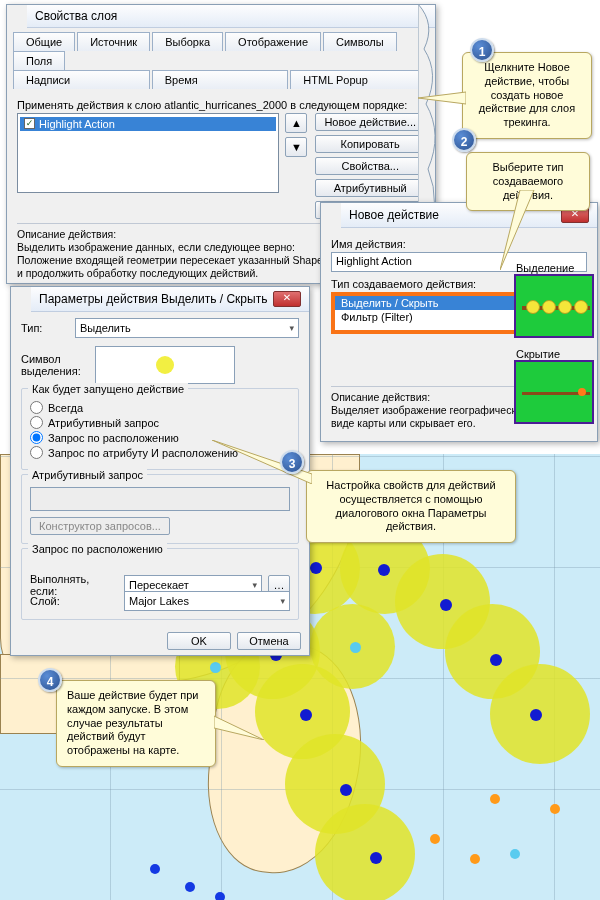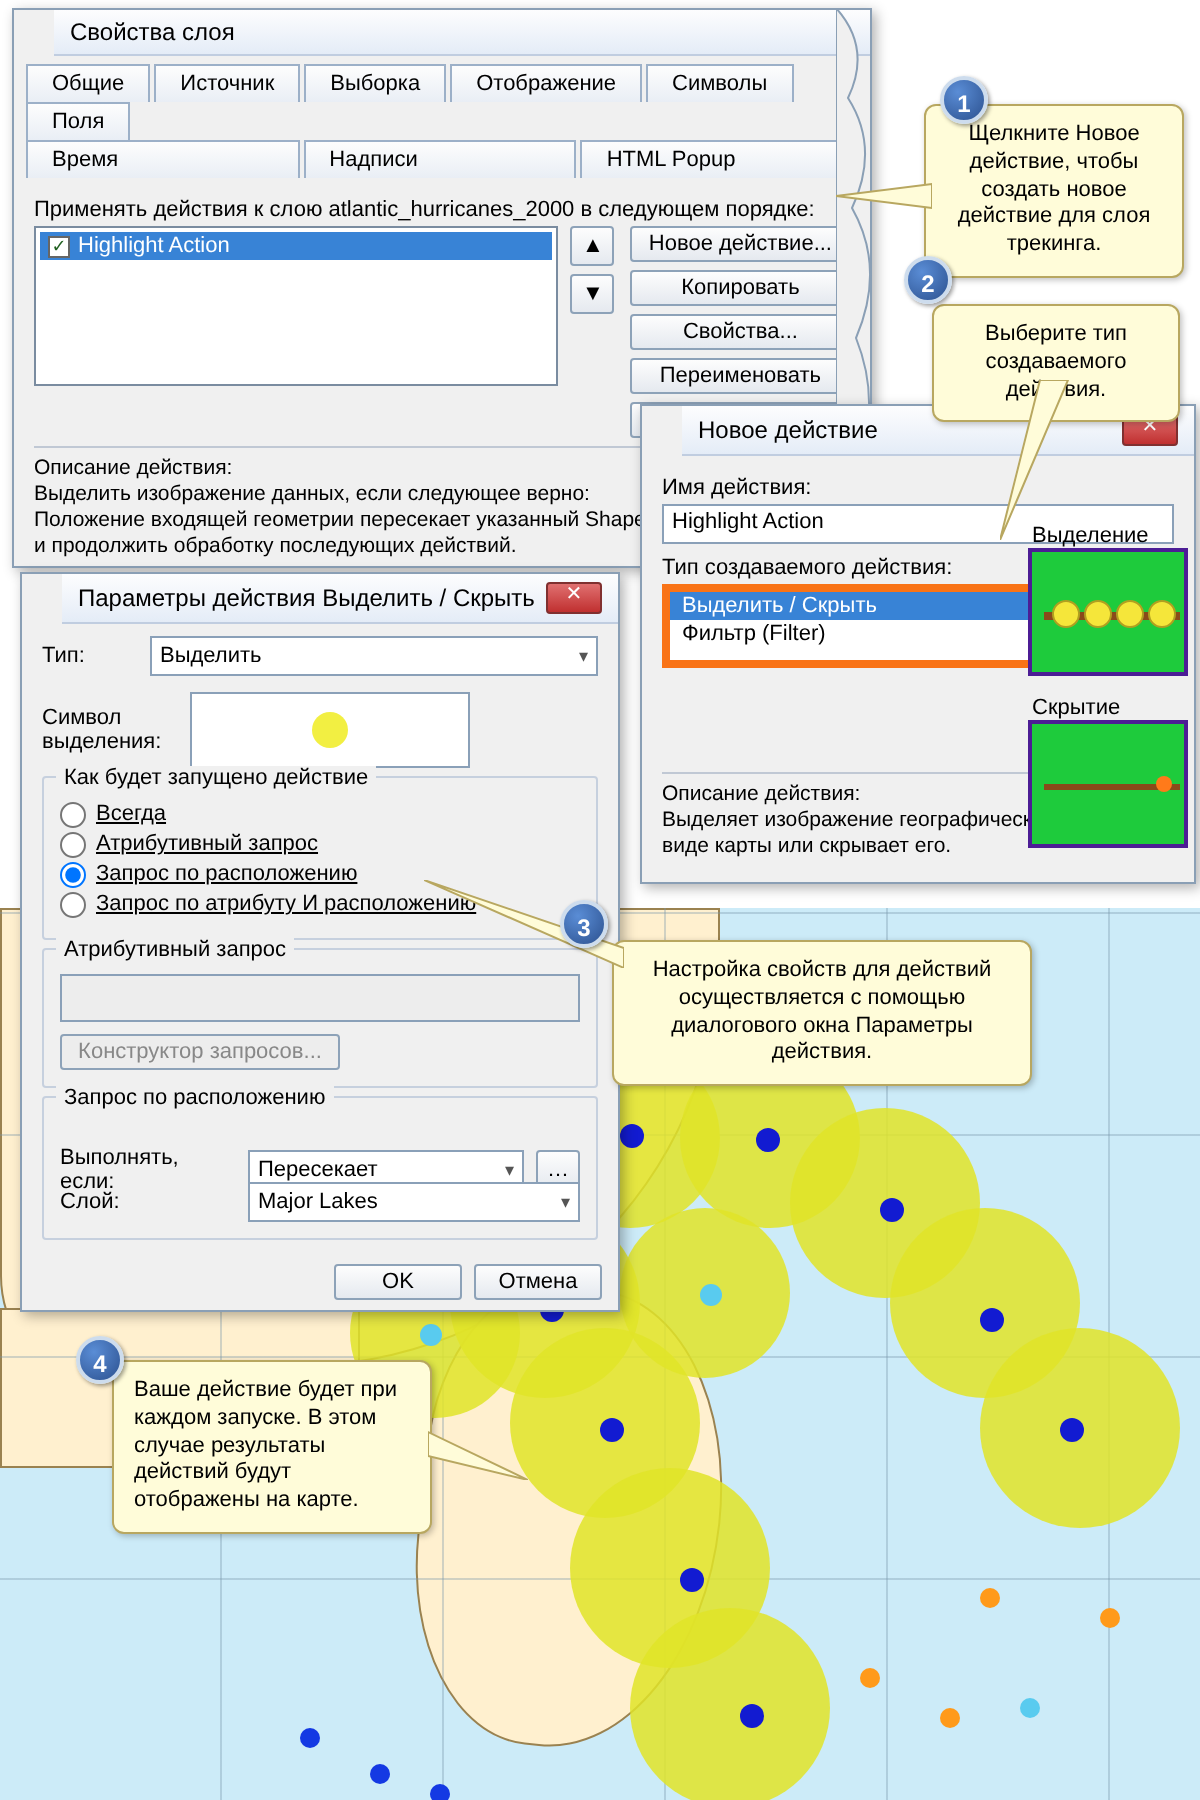--- a/index.html
+++ b/index.html
@@ -88,21 +88,21 @@
     height: 20px;
   }
   .dropdown {
     background: #fff;
     border: 1px solid #8aa0b8;
     padding: 2px 4px;
     display: flex; justify-content: space-between; align-items: center;
     height: 20px;
   }
   .dropdown::after { content: "▾"; font-size: 9px; color: #555; }
-  .radio { display: flex; gap: 5px; margin: 2px 0; text-decoration: underline; }
+  .radio { display: flex; align-items: center; gap: 5px; margin: 2px 0; }
   .radio input { margin: 0; }
   .group {
     border: 1px solid #c6d0de;
     border-radius: 2px;
     padding: 6px 8px 8px 8px;
     margin-top: 4px;
   }
   .group-label {
     position: relative; top: -12px; left: -2px;
     background: #f0f0f0; padding: 0 4px; font-size: 11px;
@@ -230,43 +230,43 @@
     <span>Свойства слоя</span>
   </div>
   <div class="tabs">
     <div class="tab">Общие</div>
     <div class="tab">Источник</div>
     <div class="tab">Выборка</div>
     <div class="tab">Отображение</div>
     <div class="tab">Символы</div>
     <div class="tab">Поля</div>
     <div class="tab-row2">
+      <div class="tab" style="flex:1">Надписи</div>
       <div class="tab" style="flex:1">Время</div>
-      <div class="tab" style="flex:1">Надписи</div>
       <div class="tab" style="flex:1">HTML Popup</div>
     </div>
   </div>
   <div class="body-section">
     <div class="fieldset-label">Применять действия к слою atlantic_hurricanes_2000 в следующем порядке:</div>
     <div style="display:flex;">
       <div class="listbox" style="flex:1">
         <div class="list-item-sel">
           <span class="checkbox-icon">✓</span>
           <span>Highlight Action</span>
         </div>
       </div>
       <div class="side-btns">
         <div class="btn btn-sm">▲</div>
         <div class="btn btn-sm">▼</div>
       </div>
       <div class="side-btns" style="margin-left:8px;">
         <div class="btn">Новое действие...</div>
         <div class="btn">Копировать</div>
         <div class="btn">Свойства...</div>
-        <div class="btn">Переименовать</div>
+        <div class="btn">Атрибутивный</div>
         <div class="btn">Удалить</div>
       </div>
     </div>
     <div class="desc-box">
       <div>Описание действия:</div>
       <div style="white-space:pre-line;">Выделить изображение данных, если следующее верно:
 Положение входящей геометрии пересекает указанный Shape(s)
 и продолжить обработку последующих действий.</div>
     </div>
   </div>

